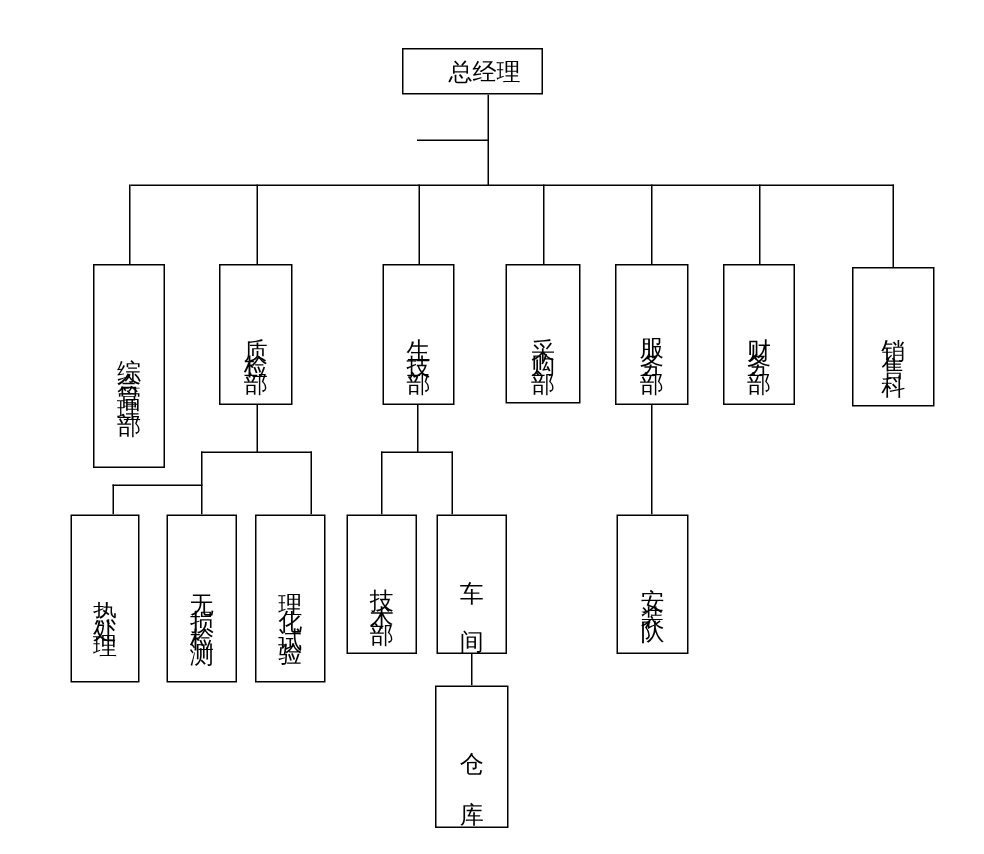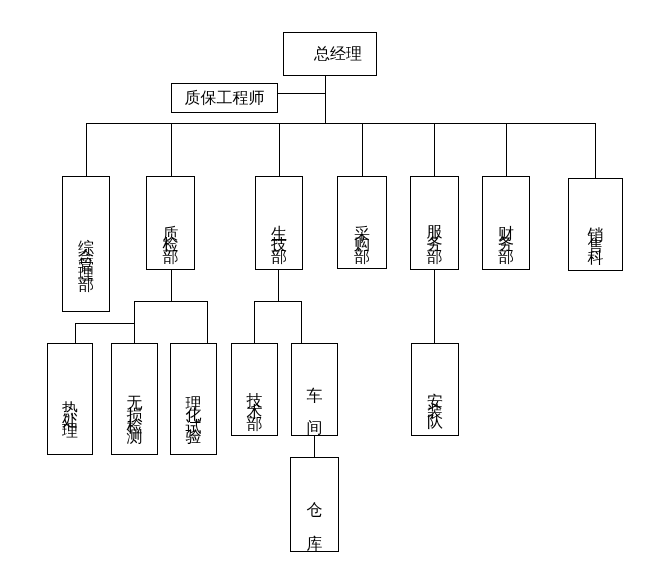--- a/index.html
+++ b/index.html
@@ -76,23 +76,22 @@
 
   <div class="line" style="left:278px; top:269px; width:1px; height:33px;"></div>
   <div class="line" style="left:254px; top:301px; width:48px; height:1px;"></div>
   <div class="line" style="left:254px; top:301px; width:1px; height:42px;"></div>
   <div class="line" style="left:301px; top:301px; width:1px; height:42px;"></div>
 
   <div class="line" style="left:434px; top:269px; width:1px; height:74px;"></div>
 
   <div class="line" style="left:314px; top:436px; width:1px; height:21px;"></div>
 
-  <div class="node" style="left:283px; top:32px; width:94px; height:44px;padding-left:16px;">总经理</div>
+  <div class="node" style="left:268px; top:32px; width:94px; height:31px;padding-left:16px;">总经理</div>
 
-  <div class="node" style="left:171px; top:83px; width:107px; height:30px;">质保工程师</div>
 
   <div class="node v v5" style="left:62px; top:176px; width:48px; height:136px;">综合管理部</div>
 
   <div class="node v" style="left:146px; top:176px; width:49px; height:94px;">质检部</div>
 
   <div class="node v" style="left:255px; top:176px; width:48px; height:94px;">生技部</div>
 
   <div class="node v" style="left:337px; top:176px; width:50px; height:93px;">采购部</div>
 
   <div class="node v" style="left:410px; top:176px; width:49px; height:94px;">服务部</div>

